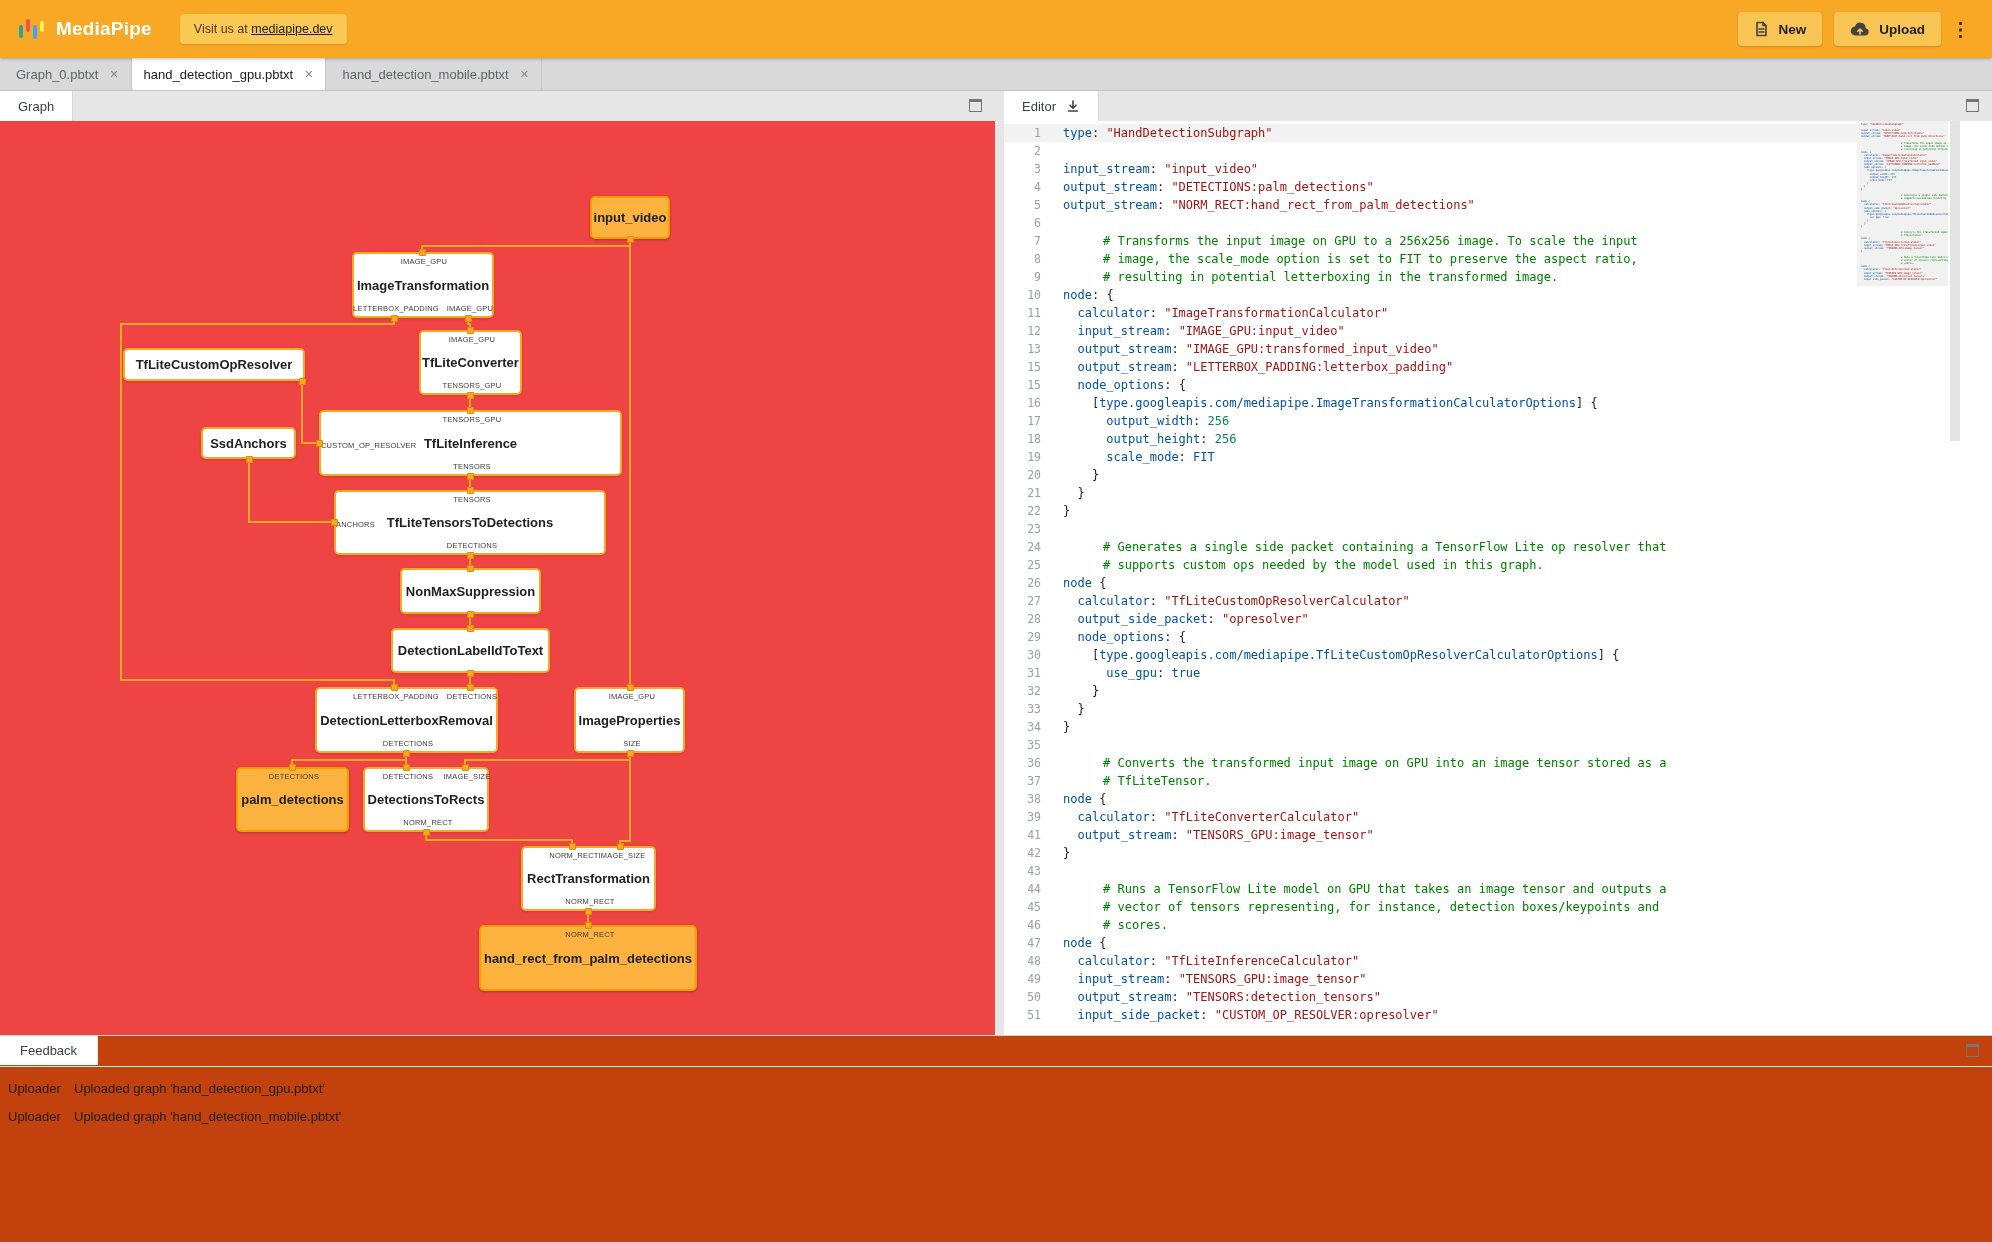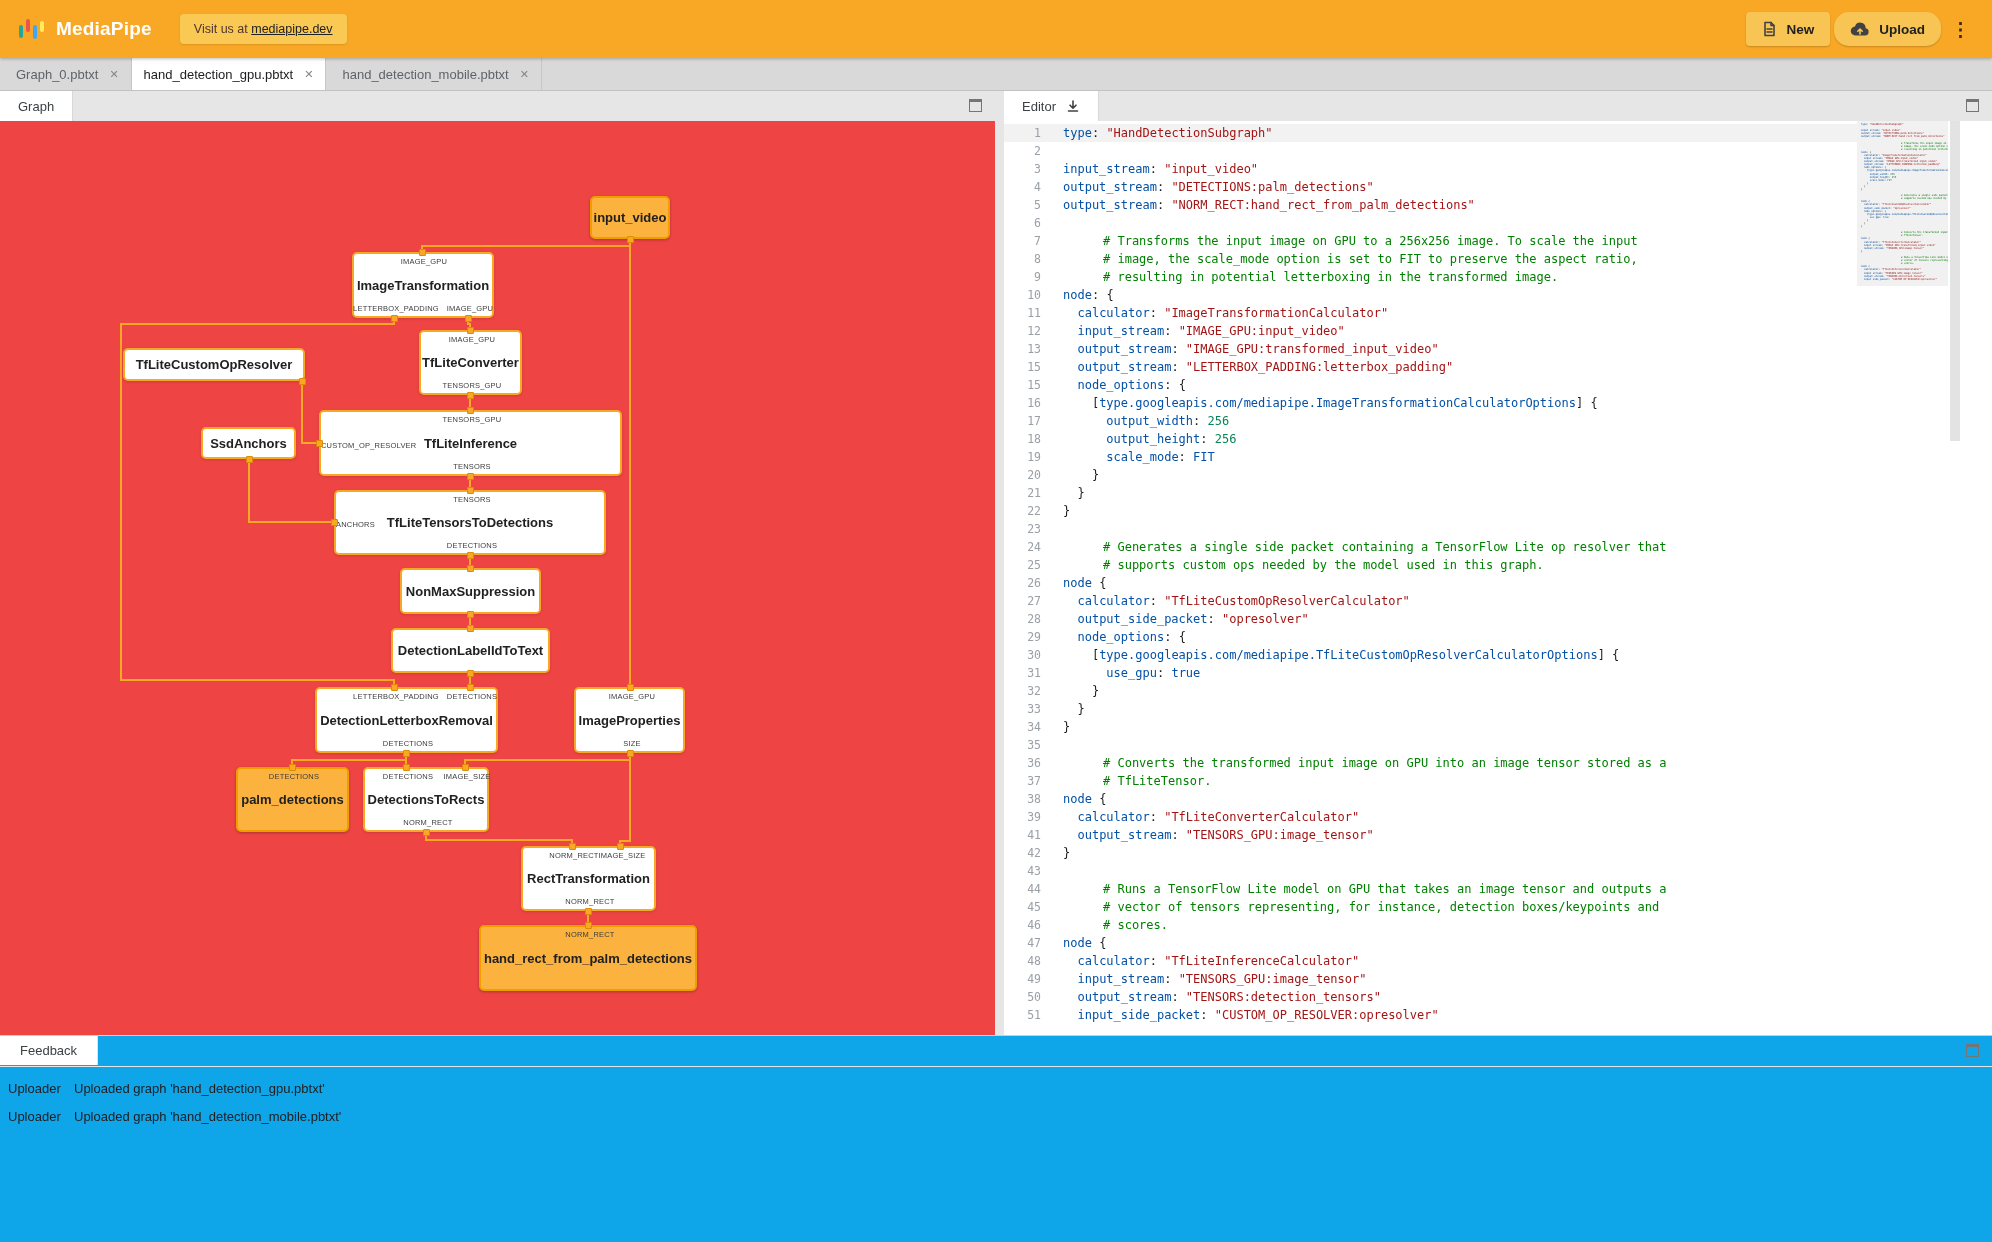--- a/index.html
+++ b/index.html
@@ -12,21 +12,21 @@
           box-shadow:0 1px 3px rgba(0,0,0,.25);z-index:40;}
   .logo{width:26px;height:26px;margin-right:12px;flex:none;}
   .app-title{font-size:19px;font-weight:700;color:#FFFFFF;margin-right:28px;letter-spacing:.2px;}
   .visit-chip{background:#FAC954;border-radius:4px;padding:8px 14px;font-size:12.5px;color:#4E342E;
               box-shadow:0 1px 2px rgba(0,0,0,.12);}
   .visit-chip a{color:#212121;text-decoration:underline;cursor:pointer;}
   .hspacer{flex:1;}
   .hbtn{background:#F8C554;border-radius:4px;height:34px;display:flex;align-items:center;gap:9px;
         padding:0 16px;font-size:13.5px;font-weight:700;color:#212121;cursor:pointer;
         box-shadow:0 1px 2px rgba(0,0,0,.2);}
-  .hbtn + .hbtn{margin-left:4px;border-radius:15px;}
+  .hbtn + .hbtn{margin-left:12px;}
   .kebab{font-size:19px;font-weight:700;color:#3E2723;padding:0 4px 0 10px;cursor:pointer;line-height:1;}
 
   
   .file-tabs{position:absolute;left:0;top:58px;width:100%;height:33px;background:#D9D9D9;
              display:flex;align-items:stretch;border-bottom:1px solid #C2C2C2;box-sizing:border-box;z-index:30;}
   .file-tab{display:flex;align-items:center;gap:11px;padding:0 12px 0 16px;font-size:13px;
             color:#5F6368;border-right:1px solid #C6C6C6;cursor:pointer;}
   .file-tab.active{background:#FFFFFF;color:#202124;padding-left:12px;}
   .ft-close{font-size:11px;color:#80868B;cursor:pointer;}
 
@@ -66,21 +66,21 @@
   .c-key{color:#0451A5;} .c-str{color:#A31515;} .c-com{color:#008000;margin-left:40px;} .c-num{color:#098658;} .c-pun{color:#1B1B1B;}
   .minimap{position:absolute;left:853px;top:0;width:91px;height:100%;overflow:hidden;}
   .mini-content{position:absolute;left:4px;top:2px;right:0;}
   .mini-row{height:3.1px;line-height:3.1px;font-size:2.6px;font-family:"DejaVu Sans Mono",monospace;
             white-space:pre;overflow:hidden;letter-spacing:-.1px;}
   .mini-viewport{position:absolute;left:0;top:0;width:100%;height:165px;background:rgba(120,120,120,.10);}
   .scrollbar{position:absolute;left:944px;top:0;width:14px;height:100%;}
   .scroll-slider{position:absolute;left:2px;top:0;width:10px;height:320px;background:rgba(100,100,100,.18);}
 
   
-  .feedback-panel{position:absolute;left:0;top:1035px;width:1992px;height:207px;background:#0ea5e9;
+  .feedback-panel{position:absolute;left:0;top:1035px;width:1992px;height:207px;background:#c2410c;
                   border-top:1px solid #CFCFCF;box-sizing:border-box;}
   .feedback-strip{position:relative;height:30px;border-bottom:1px solid #E6E6E6;}
   .feedback-tab{position:absolute;left:0;top:0;height:29px;display:flex;align-items:center;padding:0 20px;
                 font-size:13px;color:#3C4043;background:#FFFFFF;border-right:1px solid #E0E0E0;cursor:pointer;}
   .fb-rows{padding:8px 0 0 8px;}
   .fb-row{display:flex;line-height:28px;font-size:13px;}
   .fb-src{width:66px;color:#202124;flex:none;}
   .fb-msg{color:#202124;}
 
   svg .ic{stroke:#424242;stroke-width:1.6;fill:none;stroke-linecap:round;stroke-linejoin:round;}

